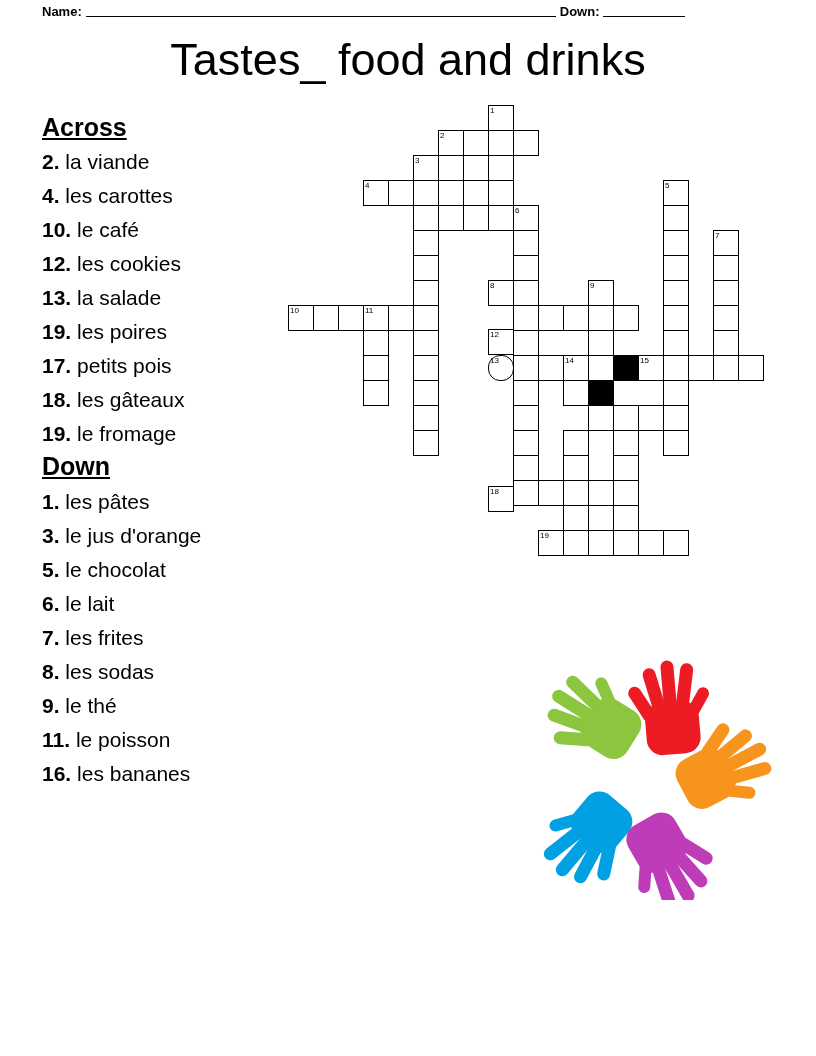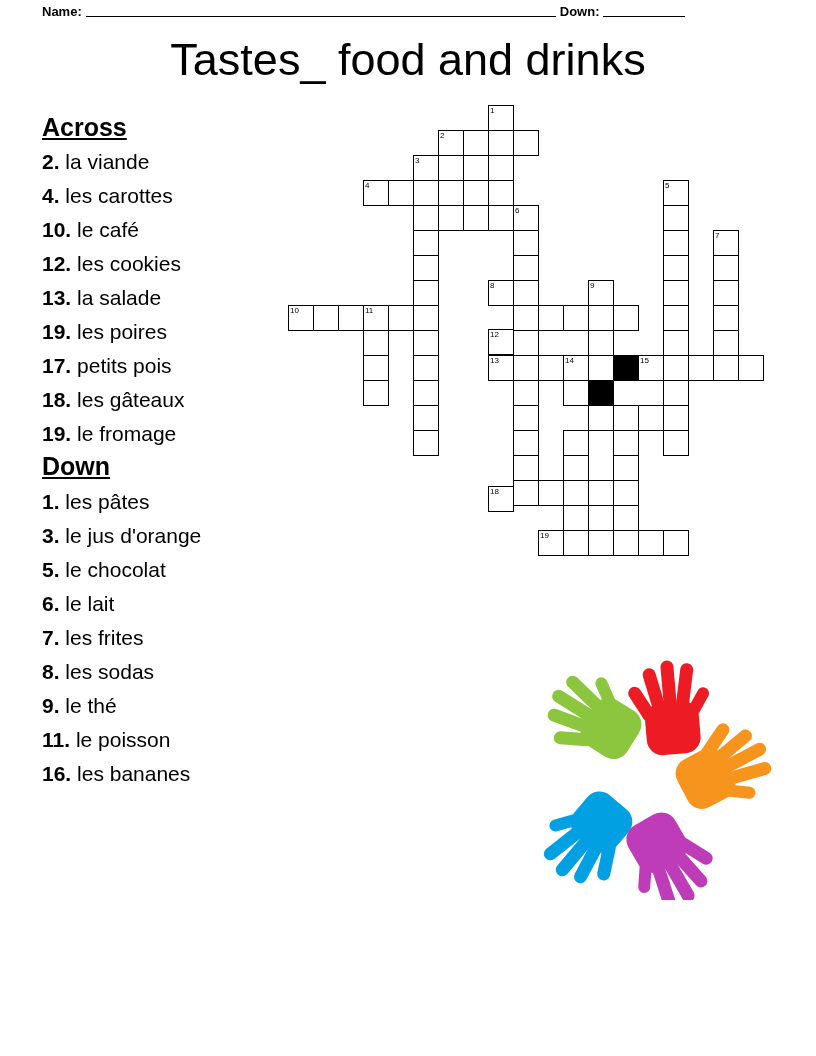--- a/index.html
+++ b/index.html
@@ -223,21 +223,21 @@
     <div class="cell" style="left: 375px; top: 200px;"></div>
     <div class="cell" style="left: 425px; top: 200px;"></div>
     <div class="cell" style="left: 75px; top: 225px;"></div>
     <div class="cell" style="left: 125px; top: 225px;"></div>
     <div class="cell" style="left: 225px; top: 225px;"></div>
     <div class="cell" style="left: 300px; top: 225px;"></div>
     <div class="cell" style="left: 375px; top: 225px;"></div>
     <div class="cell" style="left: 425px; top: 225px;"></div>
     <div class="cell" style="left: 75px; top: 250px;"></div>
     <div class="cell" style="left: 125px; top: 250px;"></div>
-    <div class="cell" style="left: 200px; top: 250px;">
+    <div class="cell" style="left: 200px; top: 250px; border-radius: 12px;">
       <span class="n">13</span>
     </div>
     <div class="cell" style="left: 225px; top: 250px;"></div>
     <div class="cell" style="left: 250px; top: 250px;"></div>
     <div class="cell" style="left: 275px; top: 250px;">
       <span class="n">14</span>
     </div>
     <div class="cell" style="left: 300px; top: 250px;"></div>
     <div class="cell black" style="left: 325px; top: 250px;"></div>
     <div class="cell" style="left: 350px; top: 250px;">

